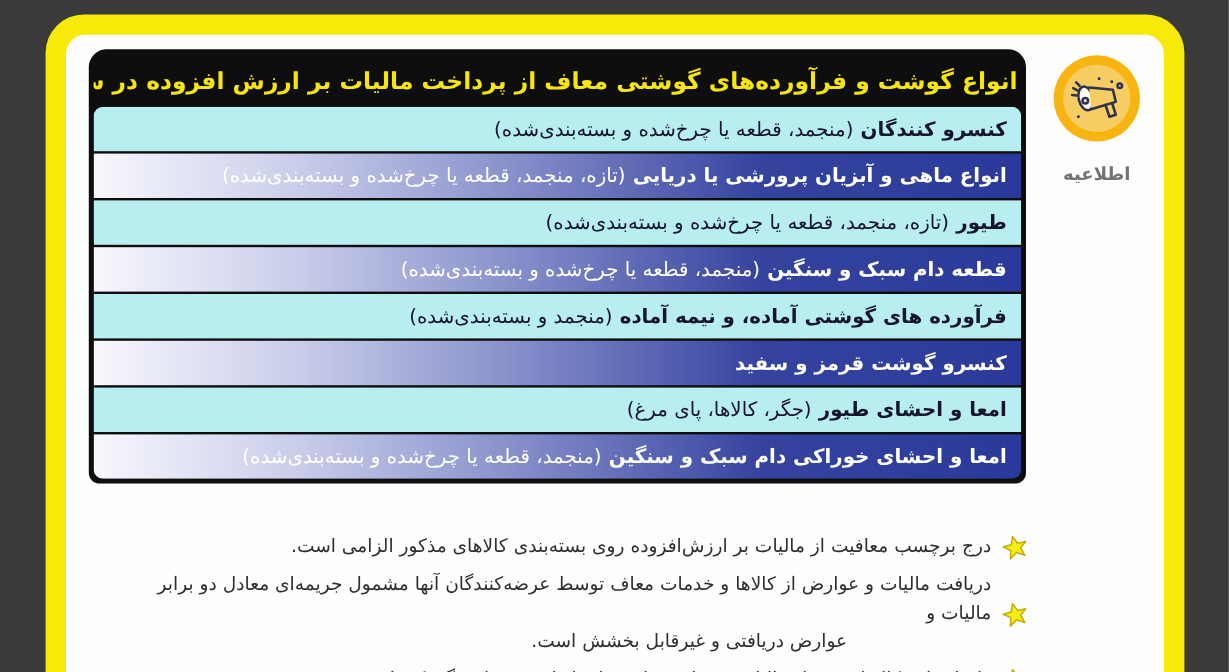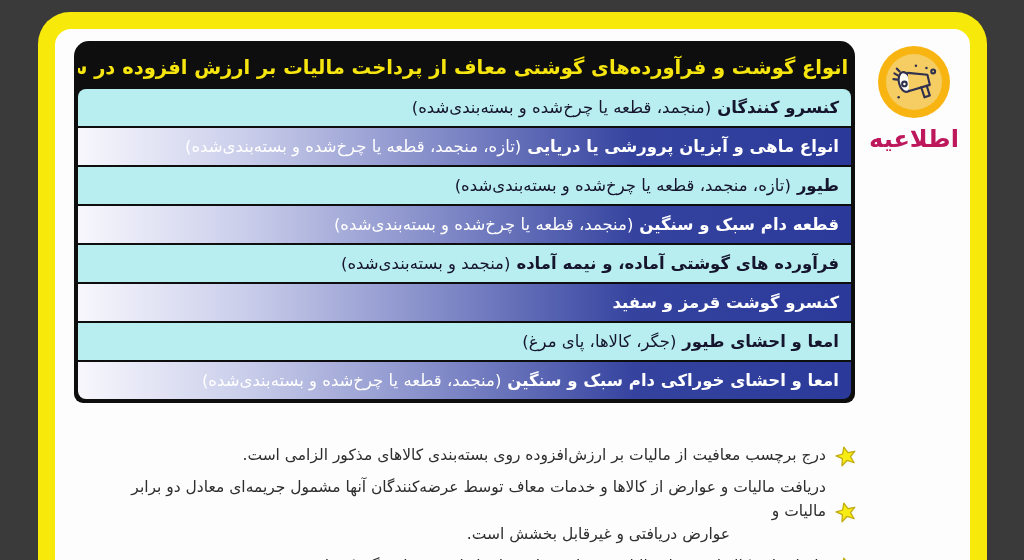--- a/index.html
+++ b/index.html
@@ -44,31 +44,31 @@
   .badge-circle{
     width:72px;height:72px;border-radius:50%;background:#f8b512;
     margin:0 auto;position:relative;display:flex;align-items:center;justify-content:center;
   }
   .badge-circle-inner{
     position:absolute;left:8px;top:8px;width:56px;height:56px;border-radius:50%;
     background:#f6cd62;
   }
   .badge-circle svg{position:relative;}
   .badge-label{
-    margin-top:7px;font-size:24px;font-weight:bold;color:#be185d;direction:rtl;
+    margin-top:18px;font-size:15px;font-weight:bold;color:#737373;direction:rtl;
   }
   
   .notes{
     position:absolute;left:34px;top:415px;width:768px;
     direction:rtl;color:#2e2e2e;font-size:15.5px;line-height:1.5;
   }
   .note{display:flex;align-items:center;margin-bottom:9px;}
   .note .star{flex:0 0 auto;margin-left:9px;margin-top:1px;}
   .note-text{text-align:right;}
-  .note-line2{display:block;margin-right:96px;}
+  .note-line2{display:block;margin-right:120px;}
 </style>
 </head>
 <body>
 
 <div class="card">
   <div class="card-inner">
 
     <div class="exempt-table">
       <div class="table-header">فهرست انواع گوشت و فرآورده‌های گوشتی معاف از پرداخت مالیات بر ارزش افزوده در سال۱۴۰۴</div>
       <div class="rows-wrap">

